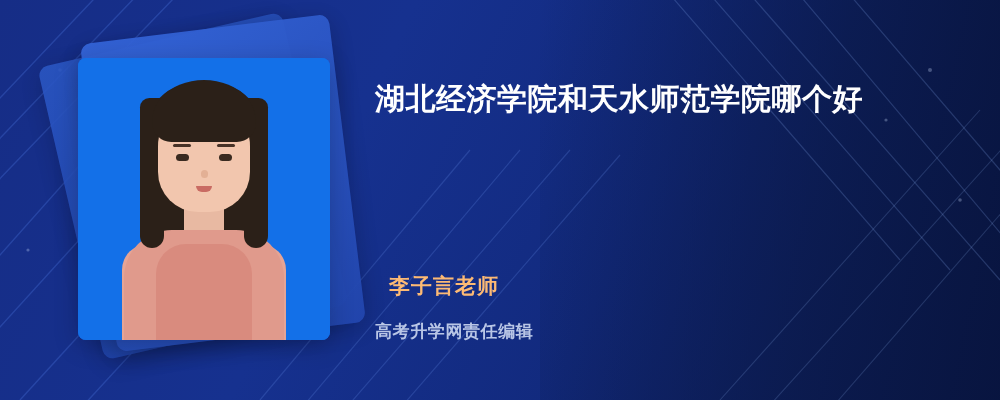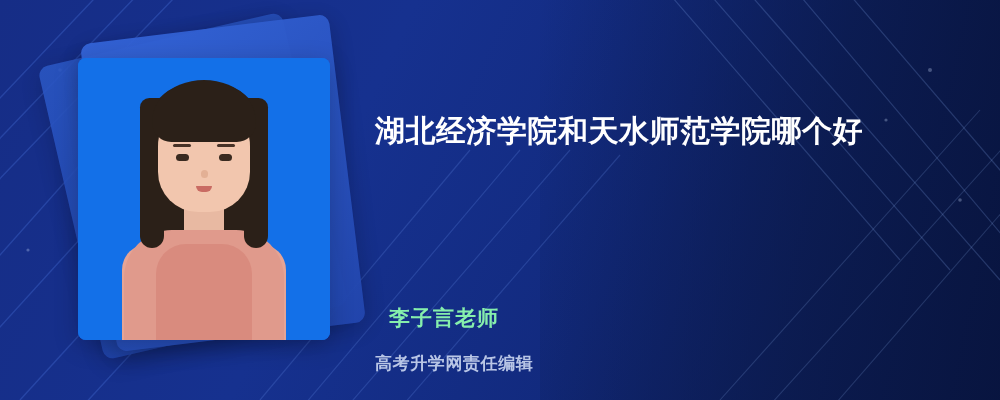--- a/index.html
+++ b/index.html
@@ -200,38 +200,37 @@
     background: #e3b095;
     border-radius: 4px;
   }
   
   .content {
     position: absolute;
     left: 375px;
     top: 0;
     right: 30px;
     bottom: 0;
-    margin-top: 32px;
   }
   .headline {
     position: absolute;
     top: 76px;
     left: 0;
     right: 0;
     color: #ffffff;
     font-size: 30px;
     line-height: 1.55;
     font-weight: 700;
     letter-spacing: 0.5px;
   }
   .byline {
     position: absolute;
     top: 272px;
     left: 14px;
-    color: #86efac;
+    color: #fdba74;
     font-size: 21px;
     font-weight: 700;
     letter-spacing: 1px;
   }
   .subline {
     position: absolute;
     top: 320px;
     left: 0;
     color: #b9c6e6;
     font-size: 17px;

